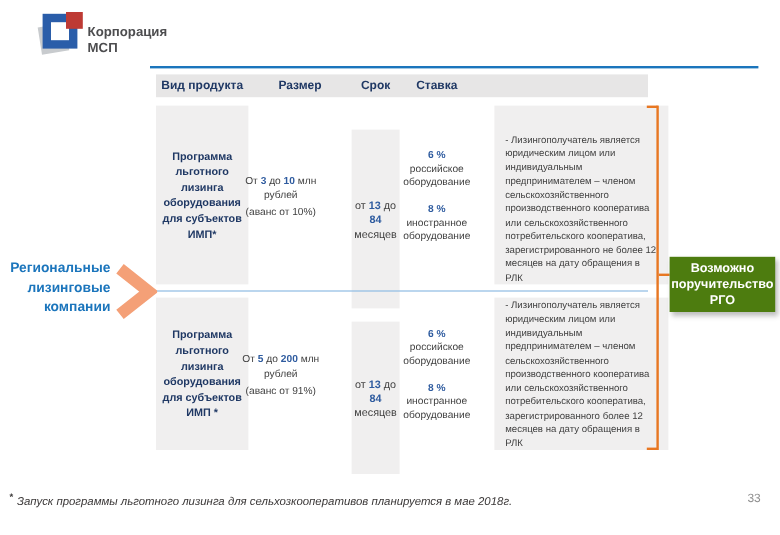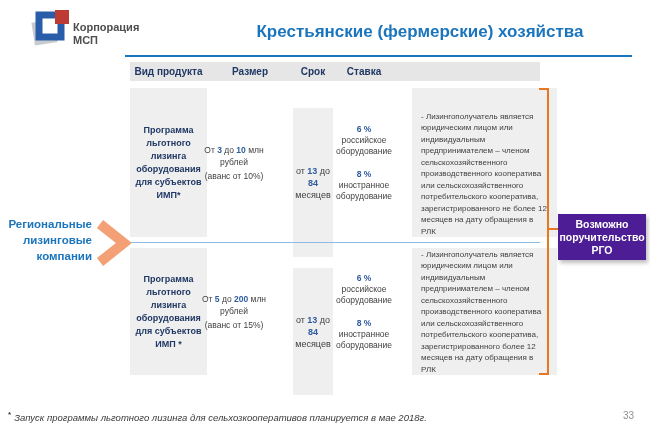--- a/index.html
+++ b/index.html
@@ -38,21 +38,21 @@
   
   .side-label{position:absolute;left:4px;top:216px;width:88px;text-align:right;
               color:#1b75bc;font-weight:bold;font-size:11.5px;line-height:16px;}
   .chevron{position:absolute;left:95px;top:220px;}
   
   .br{position:absolute;background:#e87722;}
   .bracket-v{left:547px;top:88px;width:2px;height:287px;}
   .bracket-top{left:539px;top:88px;width:9px;height:2px;}
   .bracket-bottom{left:539px;top:373px;width:9px;height:2px;}
   .bracket-mid{left:549px;top:228px;width:9px;height:2px;}
-  .badge{position:absolute;left:558px;top:214px;width:88px;height:46px;background:#4c1d95;
+  .badge{position:absolute;left:558px;top:214px;width:88px;height:46px;background:#4d7c0f;
          color:#fff;font-weight:bold;font-size:10.5px;line-height:13px;display:flex;
          align-items:center;justify-content:center;text-align:center;
          box-shadow:2px 3px 4px rgba(110,110,110,.45);}
   
   .footnote{position:absolute;left:8px;top:410px;font-size:9.5px;font-style:italic;color:#3b3838;}
   .fn-marker{font-style:normal;font-weight:bold;vertical-align:super;font-size:8px;margin-right:3px;}
   .page-number{position:absolute;right:16px;top:410px;font-size:10px;color:#909090;}
 </style>
 </head>
 <body>
@@ -64,21 +64,20 @@
       <rect x="4" y="14" width="23" height="23" fill="#c8cbce" transform="rotate(-9 15 25)"></rect>
       <rect x="10" y="8" width="22" height="22" fill="#ffffff" stroke="#2a5da9" stroke-width="7"></rect>
       <rect x="26" y="3" width="14" height="14" fill="#be3a34"></rect>
     </svg>
   </div>
   <div class="logo-text">
     <div>Корпорация</div>
     <div>МСП</div>
   </div>
 
-  <h1 class="title">Крестьянские (фермерские) хозяйства</h1>
   <div class="title-rule"></div>
 
   <div class="thead">
     <span class="th th1">Вид продукта</span>
     <span class="th th2">Размер</span>
     <span class="th th3">Срок</span>
     <span class="th th4">Ставка</span>
   </div>
 
   <div class="cell gray r1 c1">
@@ -99,21 +98,21 @@
     <span>-  Лизингополучатель является юридическим лицом или индивидуальным предпринимателем – членом сельскохозяйственного производственного кооператива или сельскохозяйственного потребительского кооператива, зарегистрированного не более 12 месяцев на дату обращения в РЛК</span>
   </div>
 
   <div class="row-divider"></div>
 
   <div class="cell gray r2 c1">
     <span class="product">Программа льготного лизинга оборудования для субъектов ИМП *</span>
   </div>
   <div class="cell r2 c2">
     <div><span>От </span><b class="val">5</b><span> до </span><b class="val">200</b><span> млн рублей</span></div>
-    <div class="advance">(аванс от 15%)</div>
+    <div class="advance">(аванс от 91%)</div>
   </div>
   <div class="cell gray r2 c3">
     <div><span>от </span><b class="val">13</b><span> до </span><b class="val">84</b><span> месяцев</span></div>
   </div>
   <div class="cell r2 c4">
     <div class="rate-block"><b class="val">6 %</b><span> российское оборудование</span></div>
     <div class="rate-block"><b class="val">8 %</b><span> иностранное оборудование</span></div>
   </div>
   <div class="cell gray r2 c5 note">
     <span>-  Лизингополучатель является юридическим лицом или индивидуальным предпринимателем – членом сельскохозяйственного производственного кооператива или сельскохозяйственного потребительского кооператива, зарегистрированного более 12 месяцев на дату обращения в РЛК</span>

